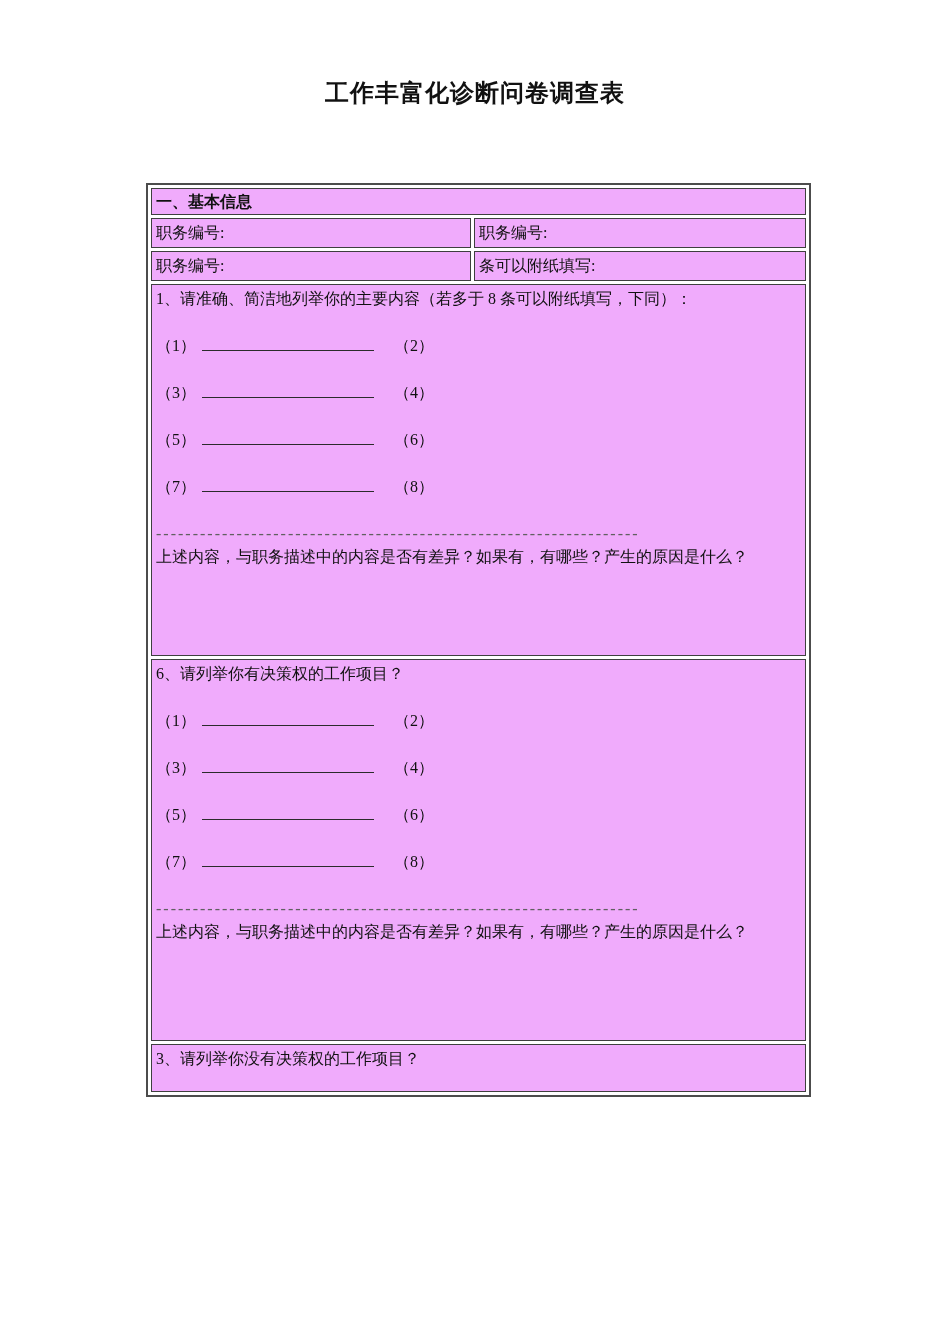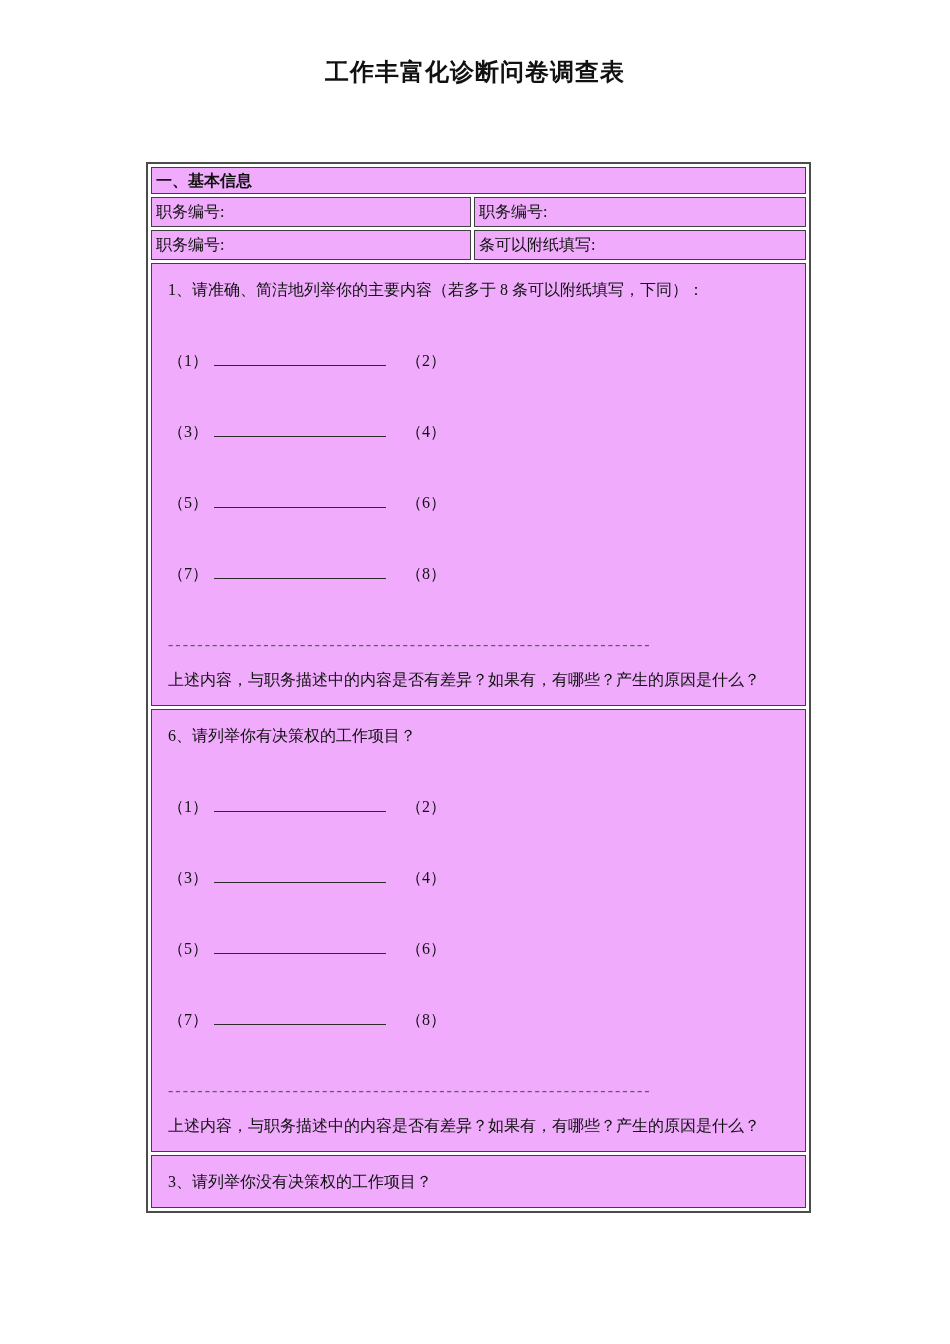--- a/index.html
+++ b/index.html
@@ -9,21 +9,21 @@
   }
   body {
     width: 950px;
     height: 1344px;
     position: relative;
     font-family: "Liberation Serif", "DejaVu Serif", serif;
     color: #111111;
     overflow: hidden;
   }
   .doc-title {
-    padding-top: 54px;
+    padding-top: 75px;
     width: 950px;
     text-align: center;
     font-size: 24px;
     line-height: 36px;
     font-weight: bold;
     letter-spacing: 1px;
   }
   table.form-table {
     margin: 72px 0 0 146px;
     width: 664px;
@@ -45,21 +45,21 @@
     font-weight: bold;
     height: 21px;
     line-height: 21px;
   }
   td.info-cell {
     height: 24px;
     line-height: 24px;
     vertical-align: middle;
   }
   td.q-cell p {
-    margin: 12px;
+    margin: 0;
     line-height: 23px;
     min-height: 23px;
     white-space: nowrap;
   }
   td.q-cell .gap { height: 24px; min-height: 24px; }
   .q-cell-1 { height: 366px; }
   .q-cell-2 { height: 376px; }
   .q-cell-3 { height: 42px; }
   .item-row .num { display: inline-block; }
   .fill-line {

